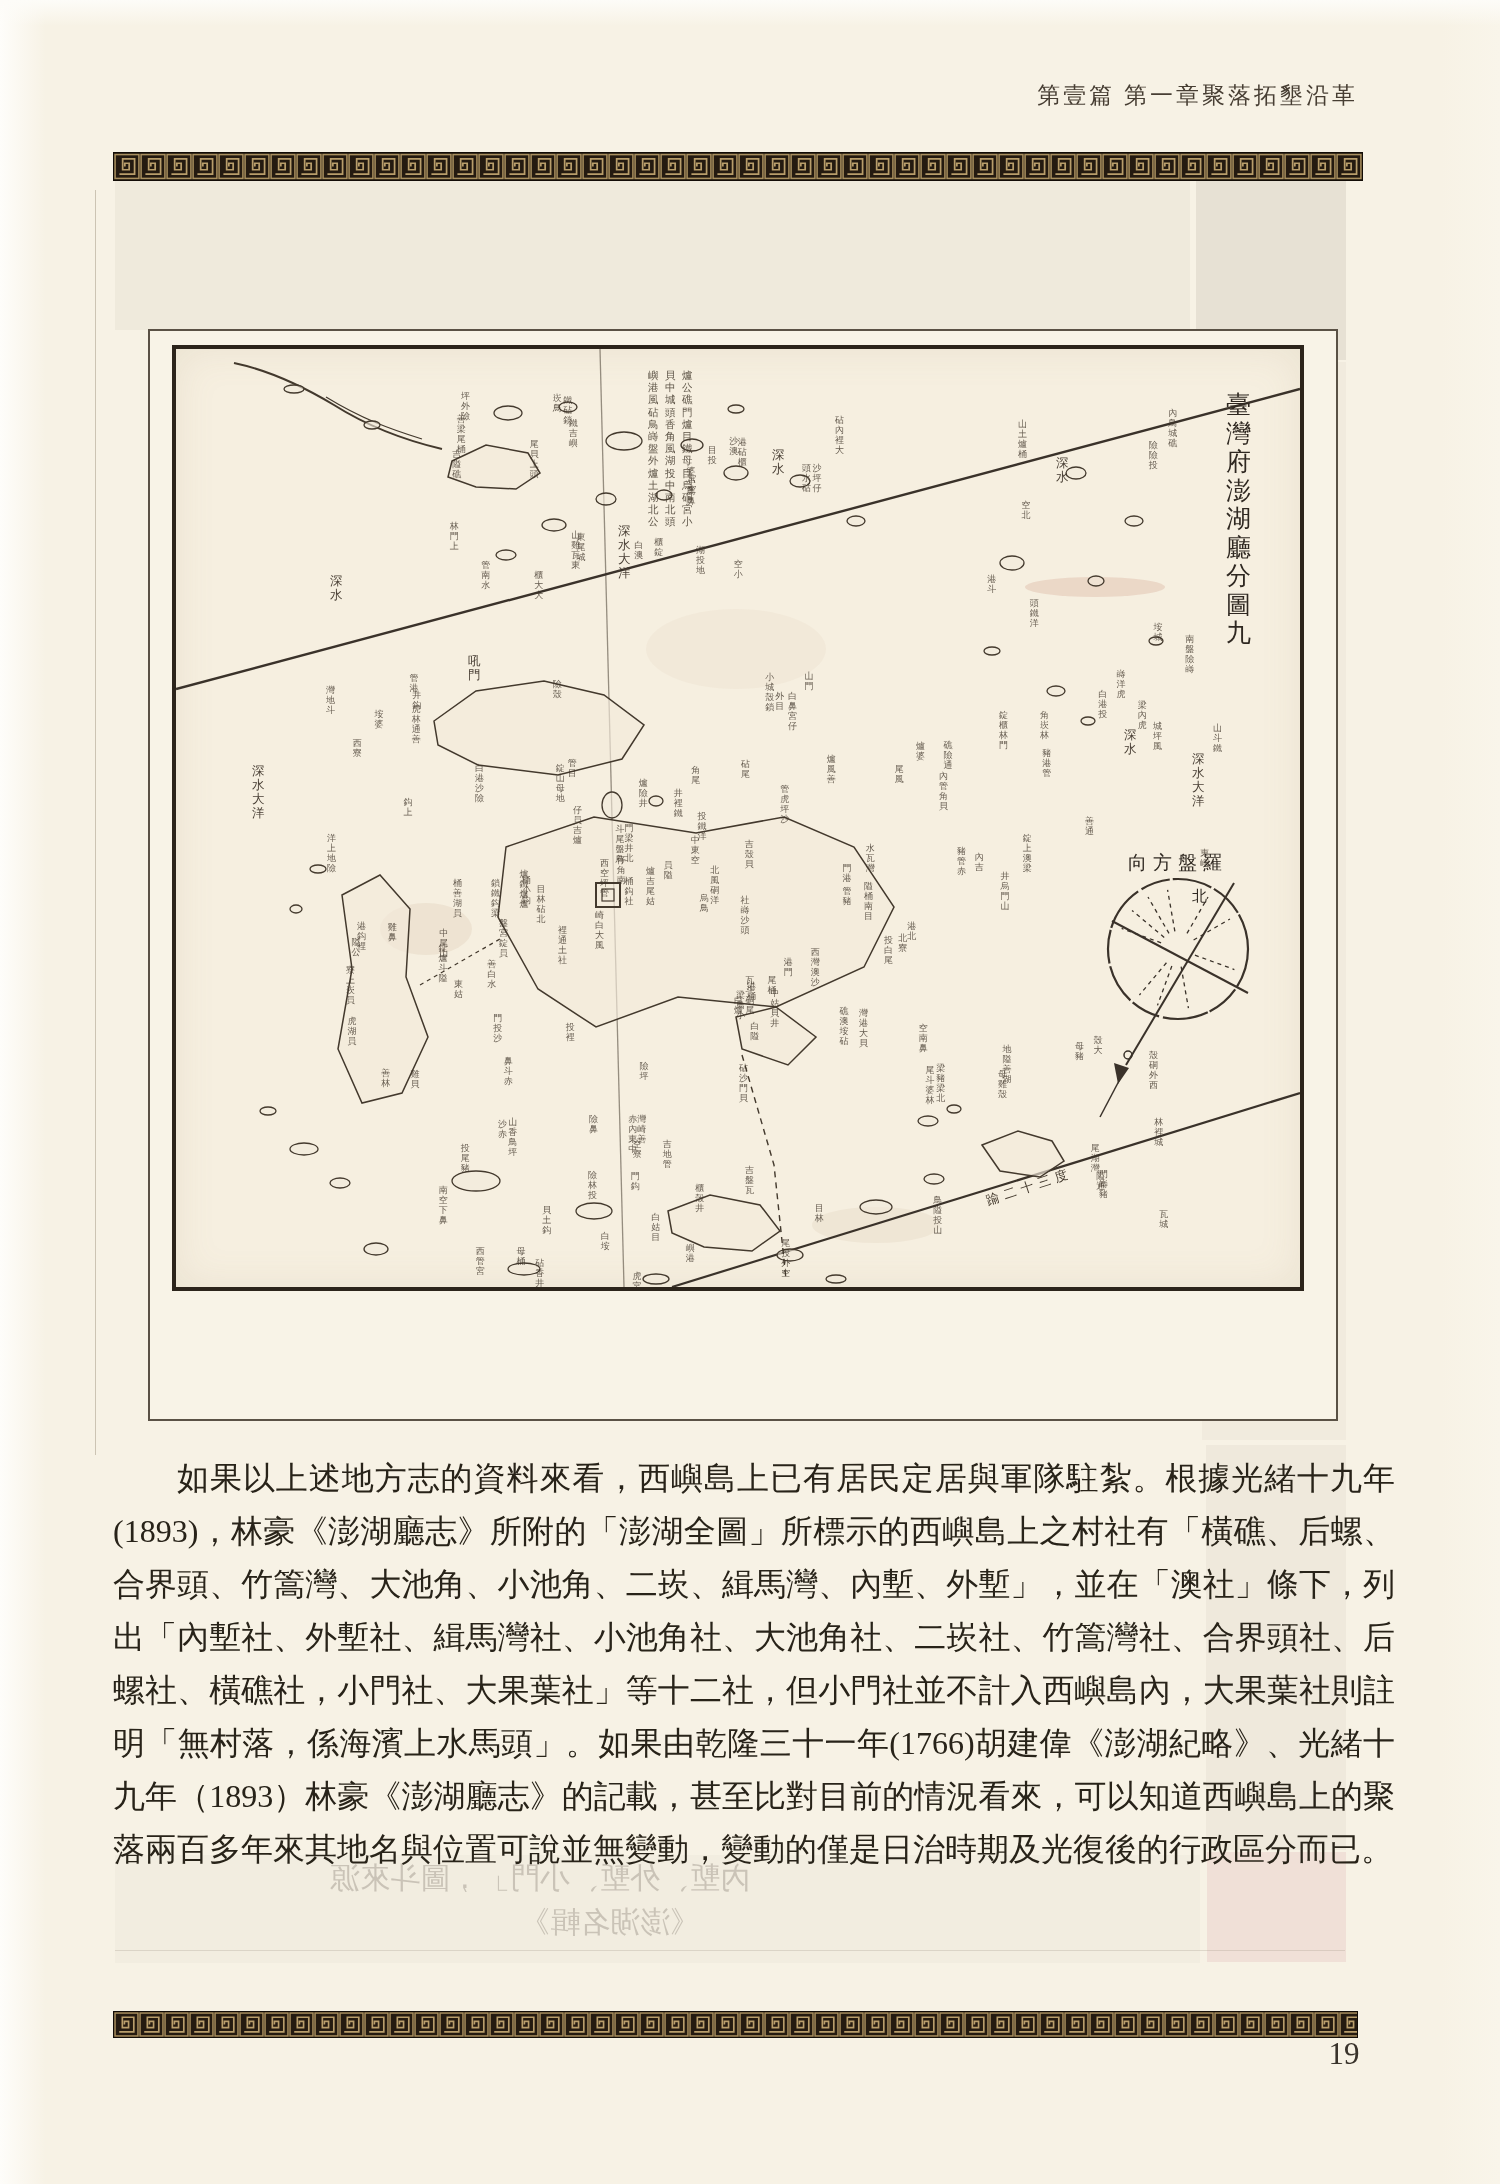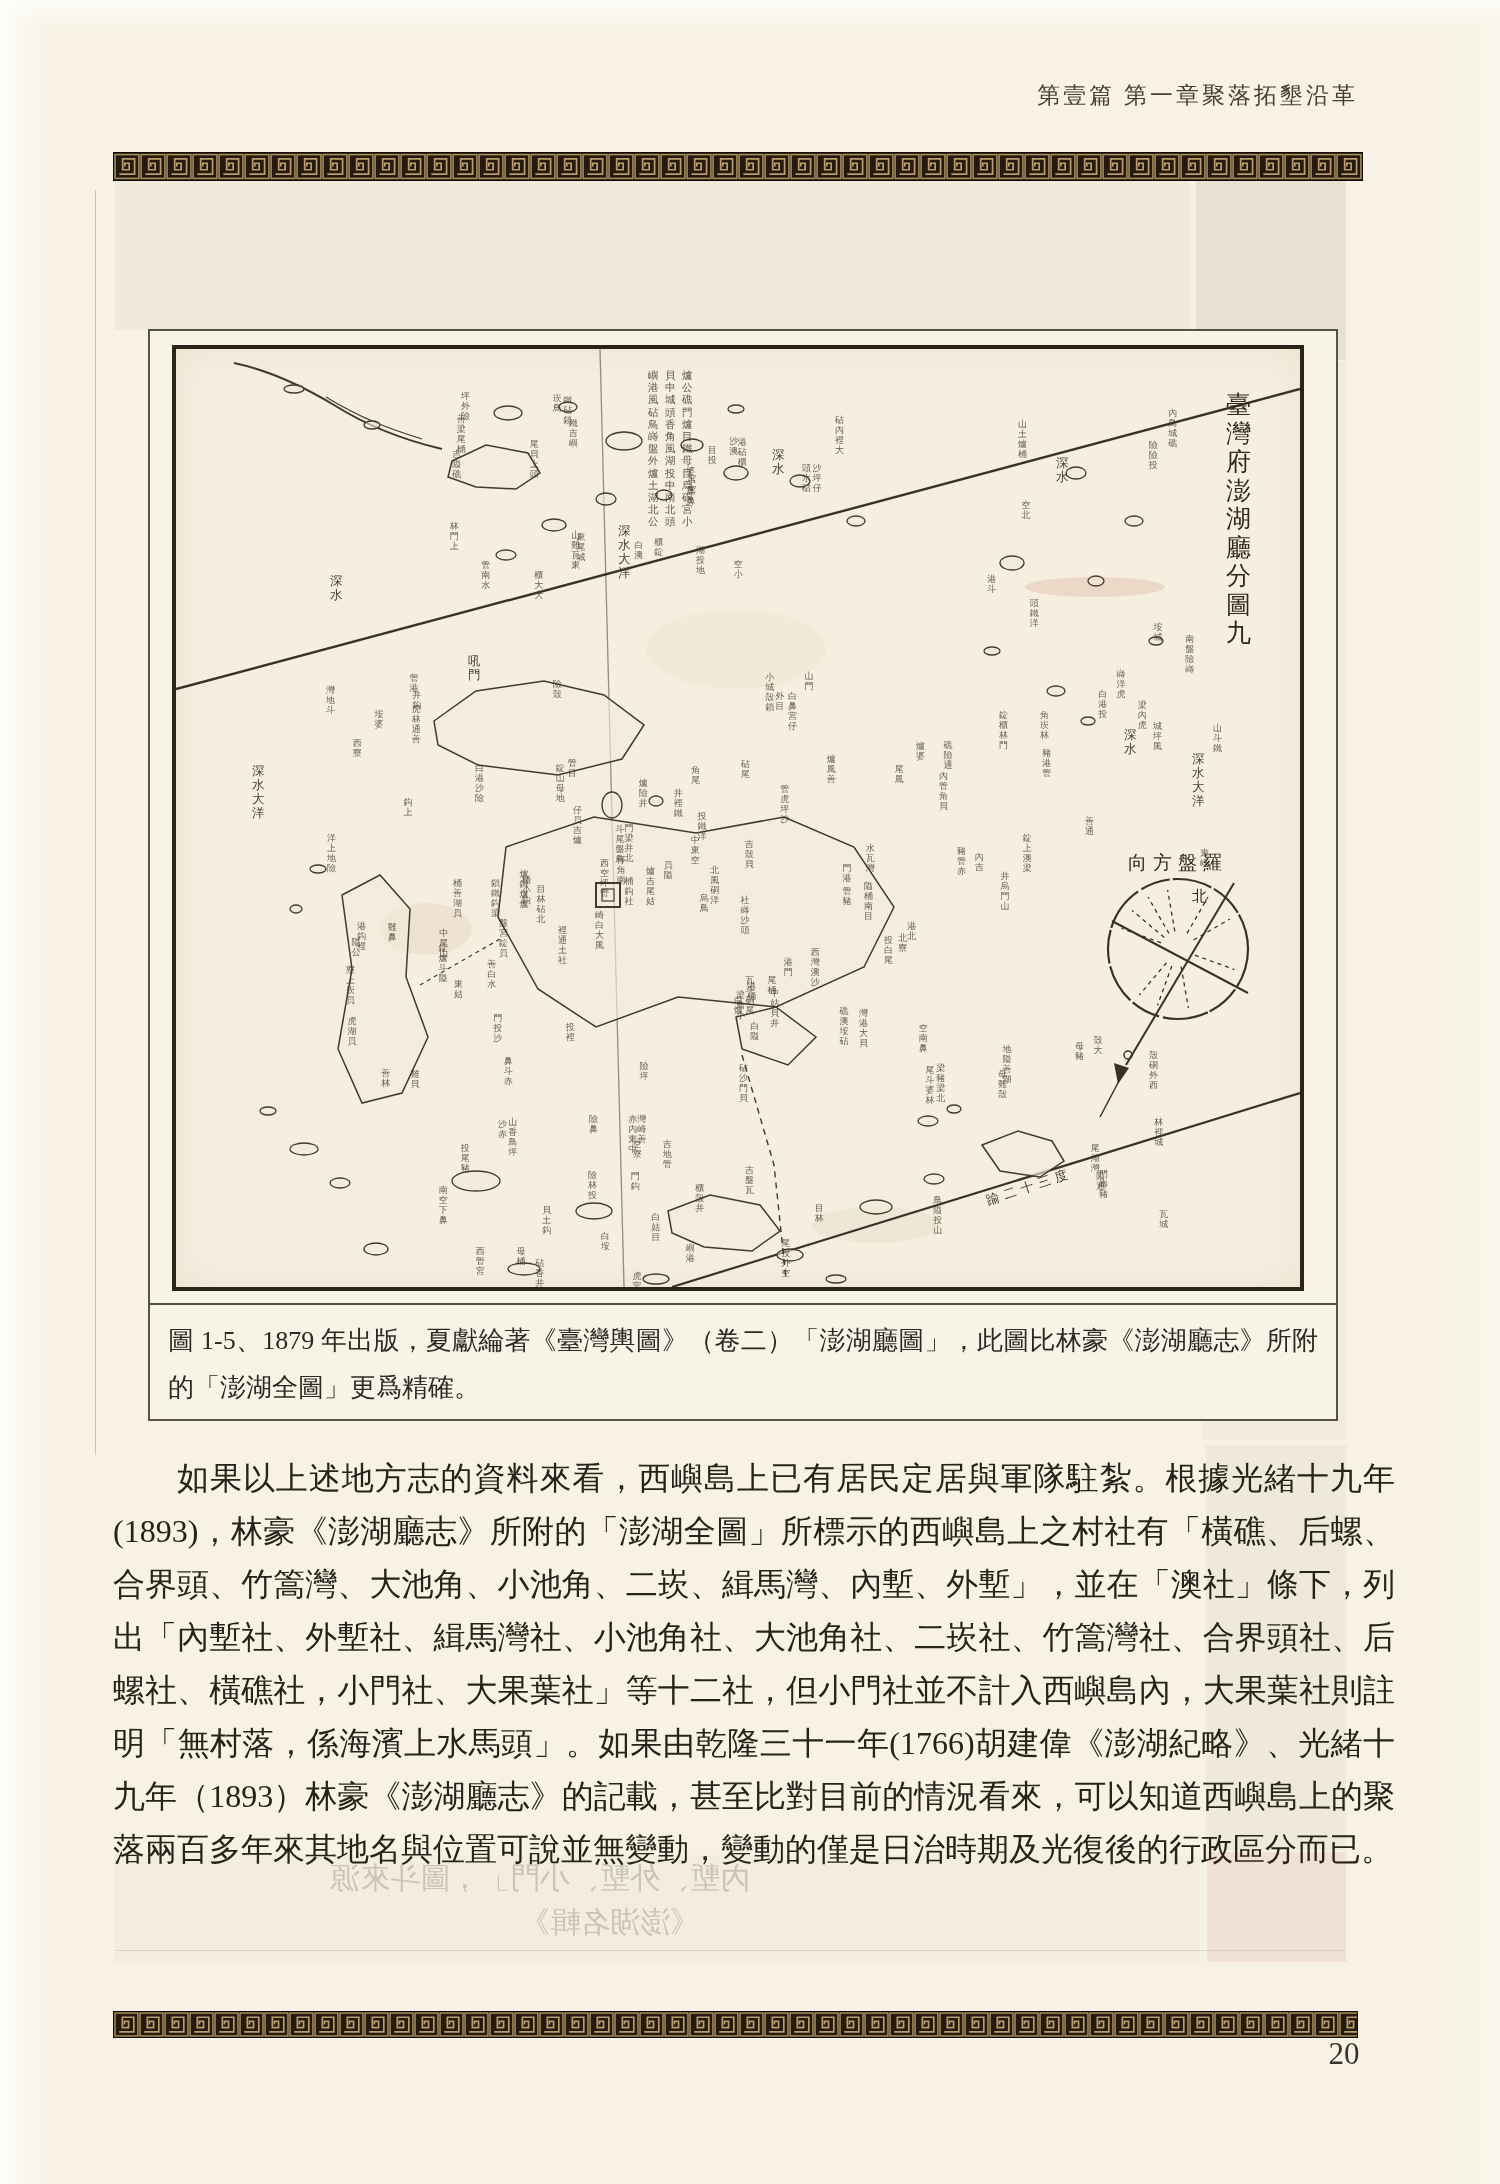--- a/index.html
+++ b/index.html
@@ -569,21 +569,20 @@
           <line x1="1017.5884572681199" y1="591" x2="1053.9615242270663" y2="570" stroke="#3a322a" stroke-width="1.3" stroke-dasharray="4 4"></line>
           <line x1="1018.9144671741464" y1="606.156362579862" x2="1058.3815572471544" y2="620.5212085995402" stroke="#3a322a" stroke-width="1.3" stroke-dasharray="4 4"></line>
           <circle cx="952" cy="706" r="4" fill="none" stroke="#3a322a" stroke-width="1.5"></circle>
           <polygon points="938,714 953,719 942,735" fill="#3a322a"></polygon>
           <line x1="944" y1="730" x2="924" y2="768" stroke="#3a322a" stroke-width="1.5"></line>
           <text x="1002" y="520" font-size="19" letter-spacing="6" text-anchor="middle" fill="#2f2821">向方盤羅</text>
           <text x="1016" y="552" font-size="15" fill="#2f2821">北</text>
         </g>
       </svg>
   </div>
-  <div class="caption">圖 1-5、1879 年出版，夏獻綸著《臺灣輿圖》（卷二）「澎湖廳圖」，此圖比林豪《澎湖廳志》所附的「澎湖全圖」更爲精確。</div>
 </div>
 
 <div class="body-text">
   <p>如果以上述地方志的資料來看，西嶼島上已有居民定居與軍隊駐紮。根據光緒十九年(1893)，林豪《澎湖廳志》所附的「澎湖全圖」所標示的西嶼島上之村社有「橫礁、后螺、合界頭、竹篙灣、大池角、小池角、二崁、緝馬灣、內塹、外塹」，並在「澳社」條下，列出「內塹社、外塹社、緝馬灣社、小池角社、大池角社、二崁社、竹篙灣社、合界頭社、后螺社、橫礁社，小門社、大果葉社」等十二社，但小門社並不計入西嶼島內，大果葉社則註明「無村落，係海濱上水馬頭」。如果由乾隆三十一年(1766)胡建偉《澎湖紀略》、光緒十九年（1893）林豪《澎湖廳志》的記載，甚至比對目前的情況看來，可以知道西嶼島上的聚落兩百多年來其地名與位置可說並無變動，變動的僅是日治時期及光復後的行政區分而已。</p>
 </div>
 
 <div class="meander meander-bottom" id="meanderBottom">
     <svg width="25" height="25" viewBox="0 0 24 24">
       <rect x="0" y="0" width="24" height="24" fill="#241a10"></rect>
       <rect x="1" y="1" width="22" height="22" fill="none" stroke="#a98f5e" stroke-width="1.4"></rect>
@@ -829,13 +828,13 @@
       <rect x="1" y="1" width="22" height="22" fill="none" stroke="#a98f5e" stroke-width="1.4"></rect>
       <path d="M5 19 H19 V5 H8 V15 H14 V9 H10 V12" fill="none" stroke="#b99e6b" stroke-width="1.6"></path>
     </svg>
     <svg width="25" height="25" viewBox="0 0 24 24">
       <rect x="0" y="0" width="24" height="24" fill="#241a10"></rect>
       <rect x="1" y="1" width="22" height="22" fill="none" stroke="#a98f5e" stroke-width="1.4"></rect>
       <path d="M5 19 H19 V5 H8 V15 H14 V9 H10 V12" fill="none" stroke="#b99e6b" stroke-width="1.6"></path>
     </svg>
   </div>
 
-<div class="page-number">20</div>
+<div class="page-number">19</div>
 
 </body></html>

